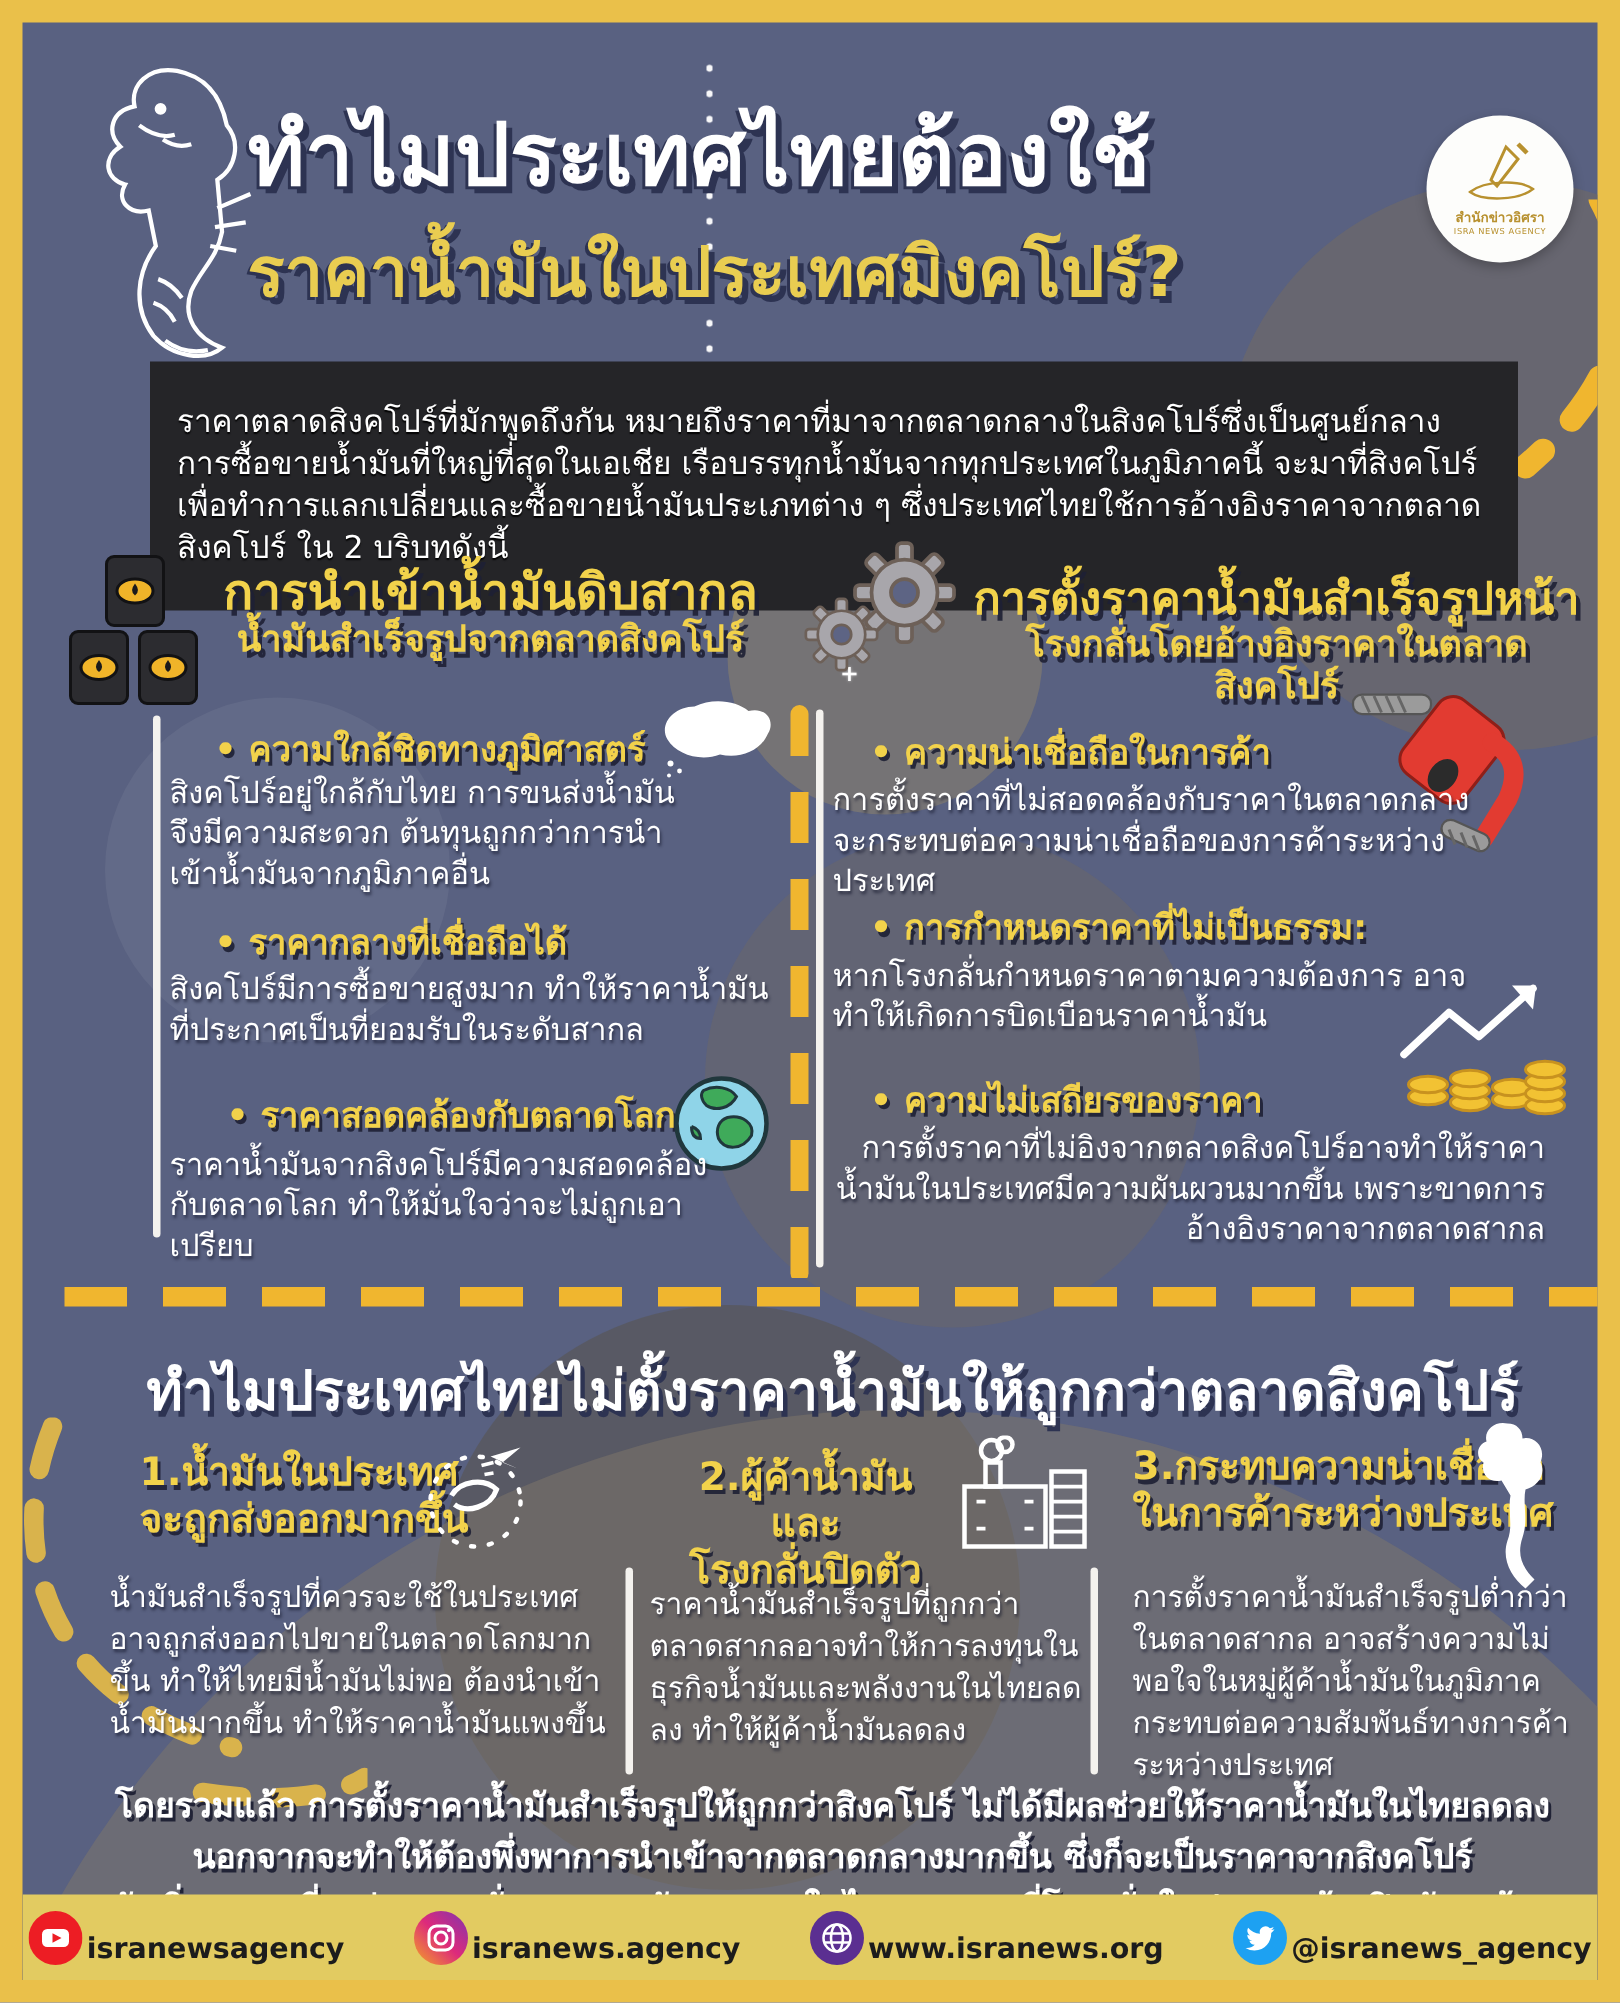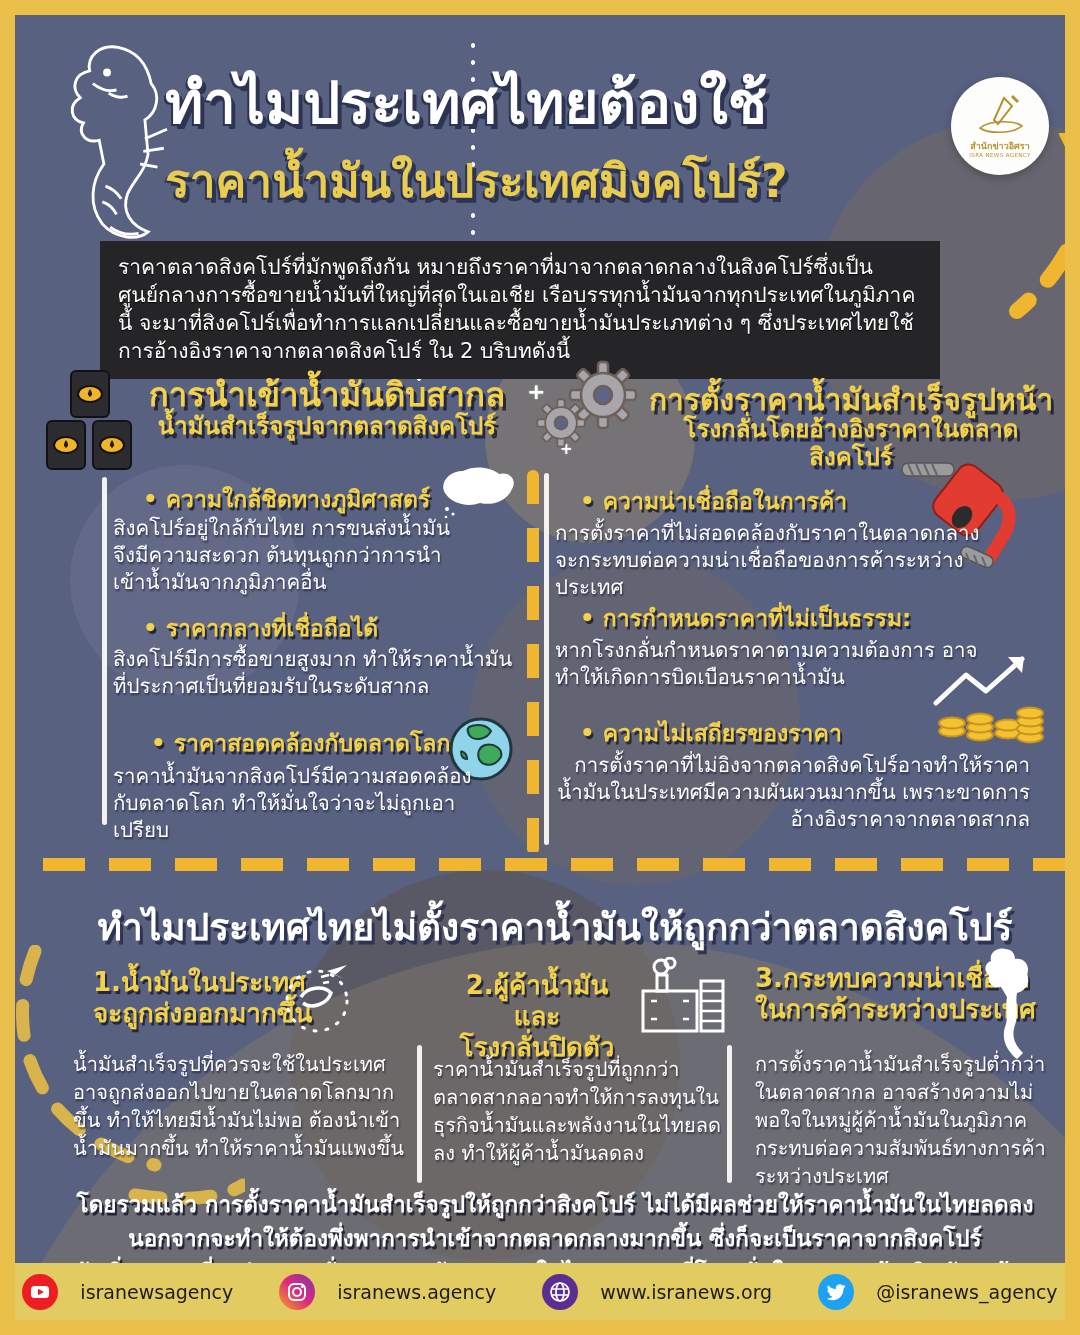--- a/index.html
+++ b/index.html
@@ -13,22 +13,22 @@
   .title1{color:#ffffff;font-size:58px;font-weight:bold;line-height:1.05;
           text-shadow:4px 5px 0 #2d3352,-2px 2px 0 #2d3352;}
   .title2{color:#e9cd51;font-size:46px;font-weight:bold;margin-top:10px;
           text-shadow:4px 5px 0 #2d3352,-2px 2px 0 #2d3352;}
   .logo{position:absolute;left:936px;top:62px;width:98px;height:98px;background:#fdfdfb;
         border-radius:50%;display:flex;flex-direction:column;align-items:center;justify-content:center;
         box-shadow:0 3px 8px rgba(0,0,0,.25);}
   .logo .ltxt{color:#b8912f;font-size:9px;font-weight:bold;line-height:1.1;}
   .logo .lsub{color:#b8912f;font-size:5.5px;letter-spacing:.4px;}
   
-  .intro-box{position:absolute;left:85px;top:226px;width:840px;background:#252528;
-             padding:13px 18px;box-sizing:border-box;}
+  .intro-box{position:absolute;left:85px;top:226px;width:912px;background:#252528;
+             padding:27px 18px;box-sizing:border-box;}
   .intro-box p{margin:0;color:#fff;font-size:21px;line-height:1.33;text-shadow:0 1px 1px #000;}
   
   .ctx-title1{font-size:33px;font-weight:bold;color:#f2d24b;line-height:1.1;
               text-shadow:3px 4px 0 rgba(30,32,52,.9);}
   .ctx-title2{font-size:24px;font-weight:bold;color:#f2d24b;line-height:1.15;
               text-shadow:3px 4px 0 rgba(30,32,52,.9);}
   .bullet-title{position:absolute;font-size:23px;font-weight:bold;color:#f2d24b;
                 text-shadow:2px 3px 0 rgba(30,32,52,.9);}
   .bullet-body{position:absolute;font-size:20.5px;color:#fff;line-height:1.32;
                text-shadow:1px 2px 2px rgba(18,22,42,.65);}
@@ -44,21 +44,21 @@
   .item-head{position:absolute;font-size:26px;font-weight:bold;color:#f2d24b;line-height:1.2;
              text-shadow:2px 3px 0 rgba(30,32,52,.9);}
   .item-body{position:absolute;font-size:20px;color:#fff;line-height:1.4;
              text-shadow:1px 2px 2px rgba(18,22,42,.65);}
   .summary{position:absolute;left:40px;top:1172px;width:1000px;text-align:center;color:#fff;
            font-size:22.5px;font-weight:bold;line-height:1.52;
            text-shadow:2px 3px 0 rgba(25,28,48,.9);}
   
   .footer{position:absolute;left:0;bottom:0;width:100%;height:57px;background:#e2cb61;
           display:flex;align-items:center;justify-content:center;gap:46px;}
-  .soc{display:flex;align-items:center;gap:22px;}
+  .soc{display:flex;align-items:flex-end;gap:3px;font-weight:bold;}
   .soc .lbl{font-size:19px;color:#1c1c1c;}
   .dotline{position:absolute;width:4px;
            background-image:radial-gradient(circle,rgba(255,255,255,.95) 2px,transparent 2.6px);
            background-size:4px 17px;background-repeat:repeat-y;}
   .plus{position:absolute;color:#fff;font-weight:bold;text-shadow:0 0 2px rgba(255,255,255,.6);}
 </style>
 </head>
 <body>
 
 <div class="page">

